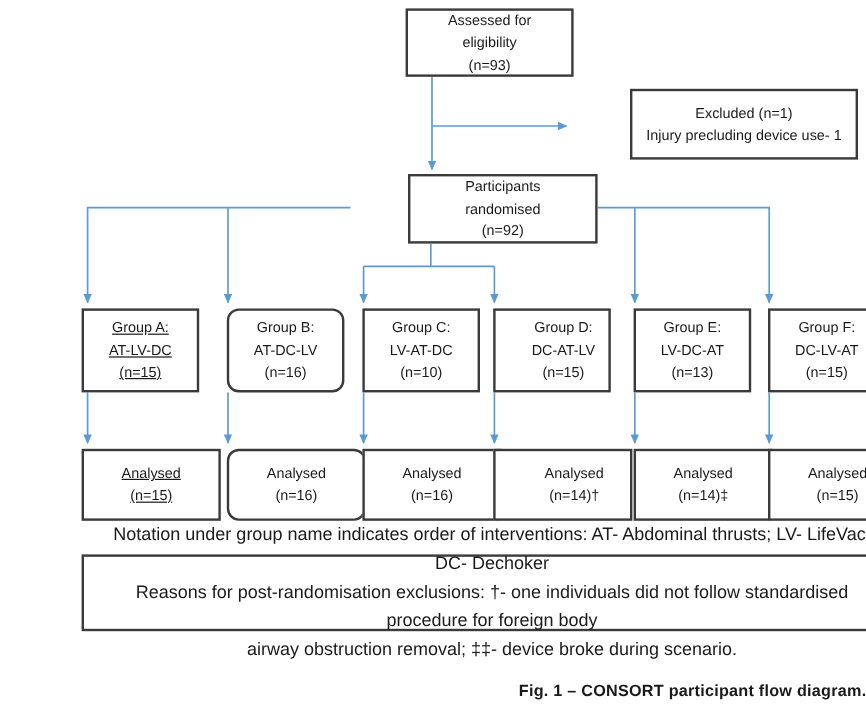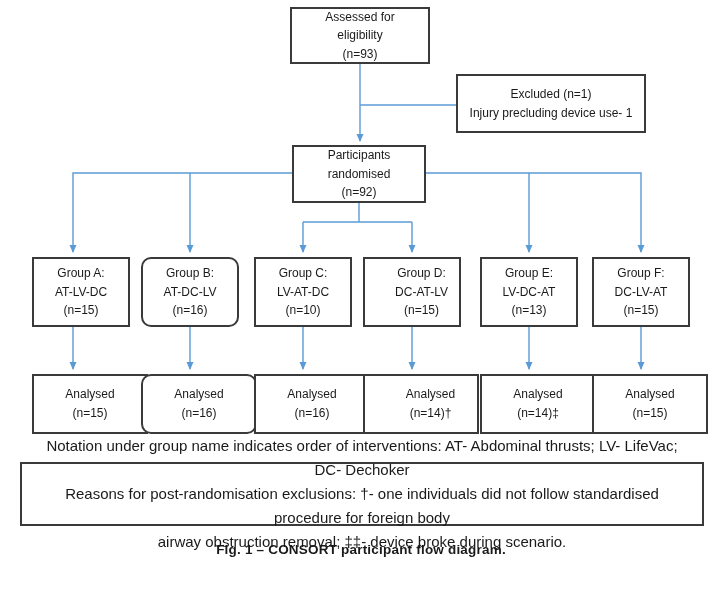--- a/index.html
+++ b/index.html
@@ -34,44 +34,45 @@
     position: absolute;
     border: 2px solid var(--border);
     background: var(--bg);
     display: flex;
     align-items: center;
     justify-content: center;
     text-align: center;
     white-space: pre-line;
     font-size: 12px;
     line-height: 1.55;
+    margin-left: 48px;
   }
   .box-assessed   { left: 290px; top: 7px;   width: 140px; height: 57px; }
-  .box-excluded   { left: 456px; top: 74px;  width: 190px; height: 59px; }
-  .box-randomised { left: 292px; top: 145px; width: 134px; height: 58px; }
+  .box-excluded   { left: 477px; top: 74px;  width: 190px; height: 59px; }
+  .box-randomised { left: 292px; top: 145px; width: 158px; height: 58px; }
   .box-group    { top: 257px; height: 70px; width: 98px; }
   .box-analysed { top: 374px; height: 60px; width: 116px; }
-  .col-a { left: 32px; }
+  .col-a { left: 20px; text-decoration: underline; }
   .col-b { left: 141px; border-radius: 10px; }
   .col-c { left: 254px; }
   .col-d { left: 363px; padding-left: 19px; }
   .col-e { left: 480px; }
   .col-f { left: 592px; }
   .box-note {
     left: 20px; top: 462px;
     width: 684px; height: 64px;
     font-size: 15px;
     line-height: 1.6;
     padding: 2px 10px;
   }
   .caption {
     position: absolute;
-    left: 0; top: 542px;
+    left: 0; top: 568px;
     width: 722px;
-    text-align: center;
+    text-align: right;
     font-size: 13.5px;
     font-weight: 700;
     letter-spacing: 0.2px;
     white-space: pre-line;
   }
 </style>
 </head>
 <body>
 
 <div class="canvas">

